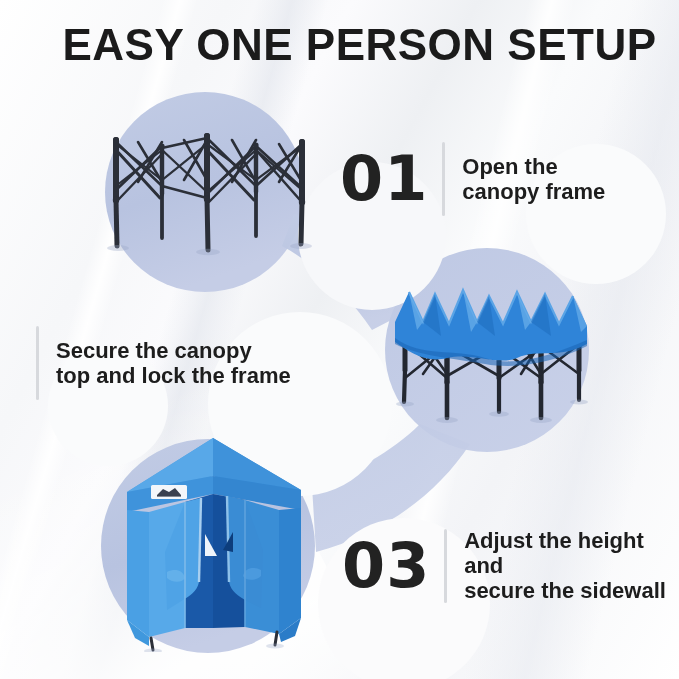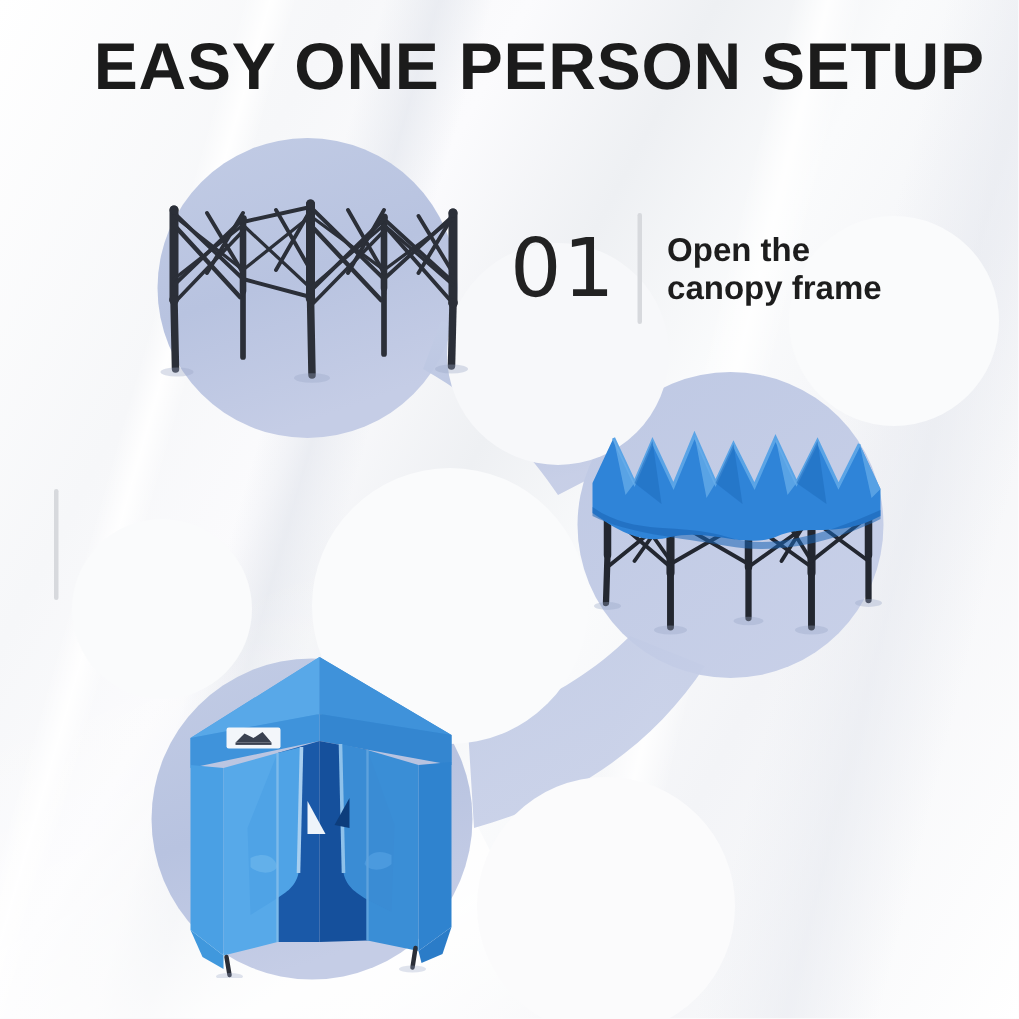--- a/index.html
+++ b/index.html
@@ -34,21 +34,21 @@
     font-size:44px;font-weight:bold;letter-spacing:.5px;color:#1b1b1b;
     line-height:50px;white-space:nowrap;padding-left:20px;
   }
 
   
   #blobs{position:absolute;left:0;top:0;width:679px;height:679px;}
 
   
   .step{position:absolute;display:flex;align-items:center;}
   .step .num{
-    font-size:54px;font-weight:400;color:#222;line-height:64px;
+    font-size:62px;font-weight:700;color:#222;line-height:64px;
     letter-spacing:1px;font-family:"DejaVu Sans",sans-serif;
   }
   .step .bar{width:3px;height:74px;background:#d7d9dd;margin:0 17px 0 14px;border-radius:2px;}
   .step .txt{
     font-size:22px;font-weight:bold;color:#1d1d1d;line-height:25px;white-space:pre-line;
   }
   #step1{left:340px;top:142px;}
   #step2{left:22px;top:326px;}
   #step3{left:342px;top:528px;}
 
@@ -255,16 +255,24 @@
 
   <div class="step" id="step1">
     <span class="num">01</span>
     <span class="bar"></span>
     <span class="txt">Open the
 canopy frame</span>
   </div>
 
   <div class="step" id="step2">
     <span class="bar"></span>
+    <span class="txt">Secure the canopy
+top and lock the frame</span>
   </div>
 
+  <div class="step" id="step3">
+    <span class="num">03</span>
+    <span class="bar"></span>
+    <span class="txt">Adjust the height and
+secure the sidewall</span>
+  </div>
 
 </div>
 
 </body></html>

